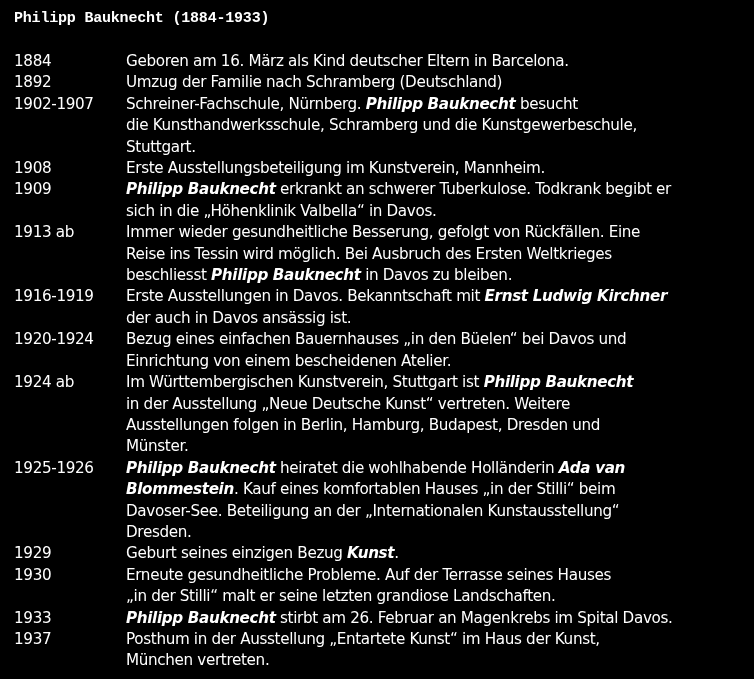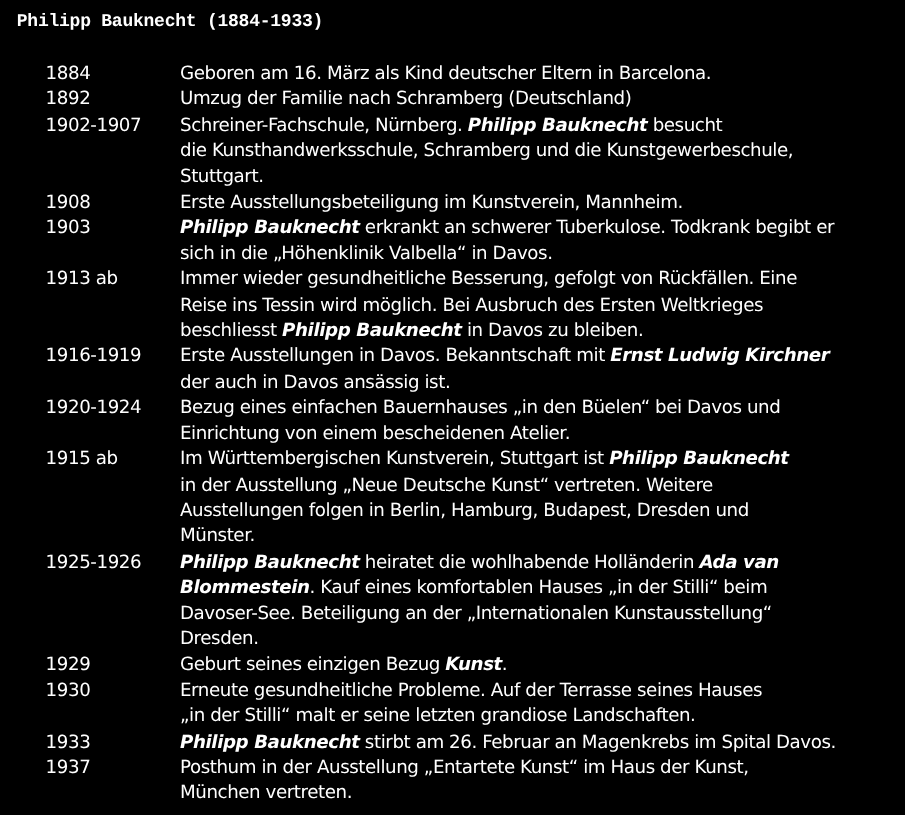--- a/index.html
+++ b/index.html
@@ -31,21 +31,20 @@
       font-family: Liberation Mono, monospace;
     }
     .timeline {
       display: block;
     }
     .row {
       display: flex;
       font-size: 15.2px;
       line-height: 21.4px;
       letter-spacing: -0.35px;
-      margin-left: 24px;
     }
     .year {
       width: 112px;
       flex: 0 0 112px;
       white-space: nowrap;
     }
     .desc {
       flex: 1 1 auto;
       white-space: pre-line;
     }
@@ -72,42 +71,42 @@
     <div class="year">1902-1907</div>
     <div class="desc"><span>Schreiner-Fachschule, Nürnberg. </span><em>Philipp Bauknecht</em><span> besucht
 die Kunsthandwerksschule, Schramberg und die Kunstgewerbeschule,
 Stuttgart.</span></div>
   </div>
       <div class="row">
     <div class="year">1908</div>
     <div class="desc"><span>Erste Ausstellungsbeteiligung im Kunstverein, Mannheim.</span></div>
   </div>
       <div class="row">
-    <div class="year">1903</div>
+    <div class="year">1909</div>
     <div class="desc"><em>Philipp Bauknecht</em><span> erkrankt an schwerer Tuberkulose. Todkrank begibt er
 sich in die „Höhenklinik Valbella“ in Davos.</span></div>
   </div>
       <div class="row">
     <div class="year">1913 ab</div>
     <div class="desc"><span>Immer wieder gesundheitliche Besserung, gefolgt von Rückfällen. Eine
 Reise ins Tessin wird möglich. Bei Ausbruch des Ersten Weltkrieges
 beschliesst </span><em>Philipp Bauknecht</em><span> in Davos zu bleiben.</span></div>
   </div>
       <div class="row">
     <div class="year">1916-1919</div>
     <div class="desc"><span>Erste Ausstellungen in Davos. Bekanntschaft mit </span><em>Ernst Ludwig Kirchner</em><span>
 der auch in Davos ansässig ist.</span></div>
   </div>
       <div class="row">
     <div class="year">1920-1924</div>
     <div class="desc"><span>Bezug eines einfachen Bauernhauses „in den Büelen“ bei Davos und
 Einrichtung von einem bescheidenen Atelier.</span></div>
   </div>
       <div class="row">
-    <div class="year">1915 ab</div>
+    <div class="year">1924 ab</div>
     <div class="desc"><span>Im Württembergischen Kunstverein, Stuttgart ist </span><em>Philipp Bauknecht</em><span>
 in der Ausstellung „Neue Deutsche Kunst“ vertreten. Weitere
 Ausstellungen folgen in Berlin, Hamburg, Budapest, Dresden und
 Münster.</span></div>
   </div>
       <div class="row">
     <div class="year">1925-1926</div>
     <div class="desc"><em>Philipp Bauknecht</em><span> heiratet die wohlhabende Holländerin </span><em>Ada van
 Blommestein</em><span>. Kauf eines komfortablen Hauses „in der Stilli“ beim
 Davoser-See. Beteiligung an der „Internationalen Kunstausstellung“

